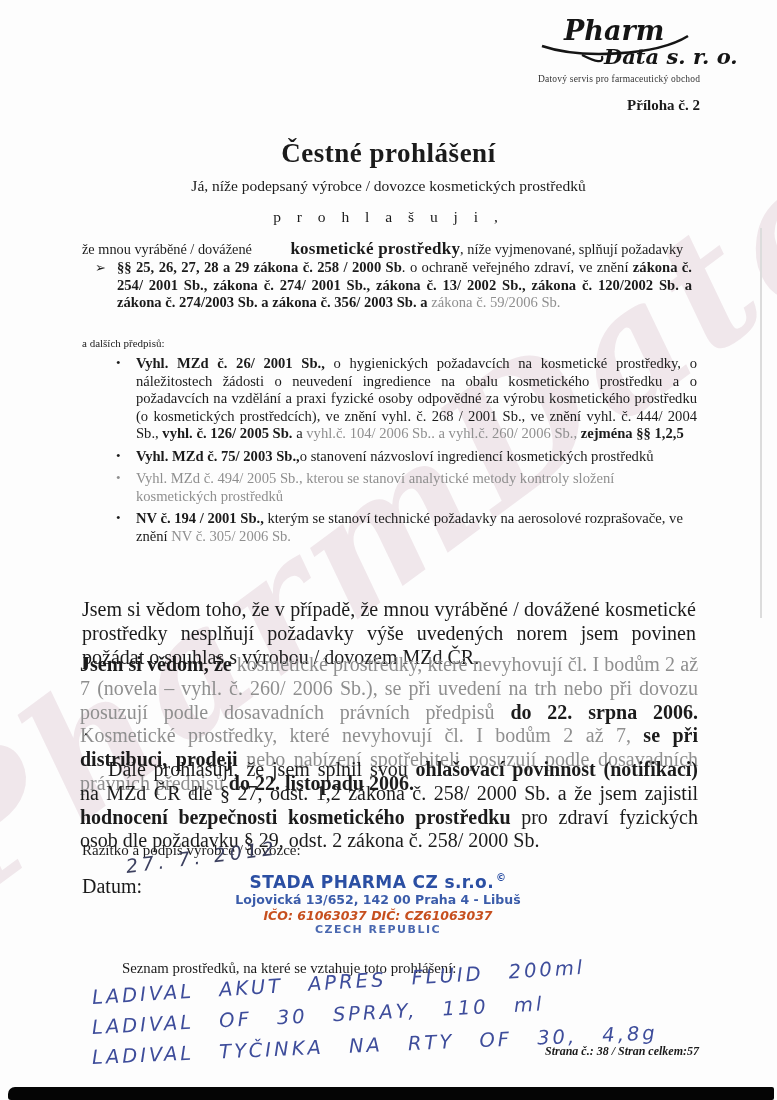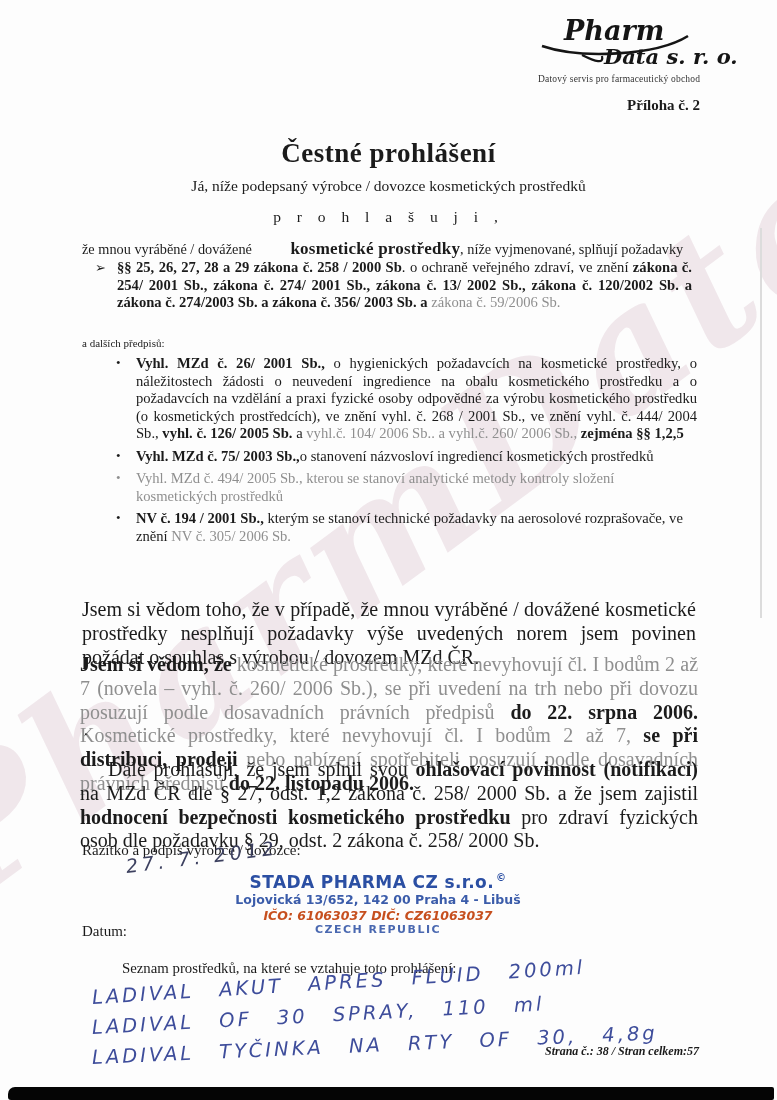--- a/index.html
+++ b/index.html
@@ -48,21 +48,21 @@
   .bullets{top:355px; left:112px; width:585px;}
   .li{position:relative; padding-left:24px; margin-bottom:5px; font-size:14.6px; line-height:1.2;}
   .li .marker{position:absolute; left:4px; top:0; font-size:13px;}
 
   .para1{top:598px; left:82px; width:614px;}
   .para2{top:653px; left:80px; width:618px;}
   .stray{top:722px; left:84px; font-size:14.6px;}
   .para3{top:758px; left:80px; width:618px; text-indent:28px;}
 
   .razitko{top:842px; left:82px; font-size:15px;}
-  .datum{top:875px; left:82px; font-size:15px;margin-top:48px;}
+  .datum{top:875px; left:82px; font-size:20px;}
 
   .hand{font-family:"DejaVu Sans", sans-serif; font-style:italic;}
   .date-hand{
     top:855px; left:126px; font-size:19px; letter-spacing:4px;
     color:#3d4160; transform:rotate(-7deg); transform-origin:0 50%;
   }
 
   .stamp{top:872px; left:228px; width:300px; text-align:center;
     font-family:"DejaVu Sans", sans-serif;}
   .stamp-name{font-size:17px; font-weight:bold; letter-spacing:.4px;text-align:center;}

